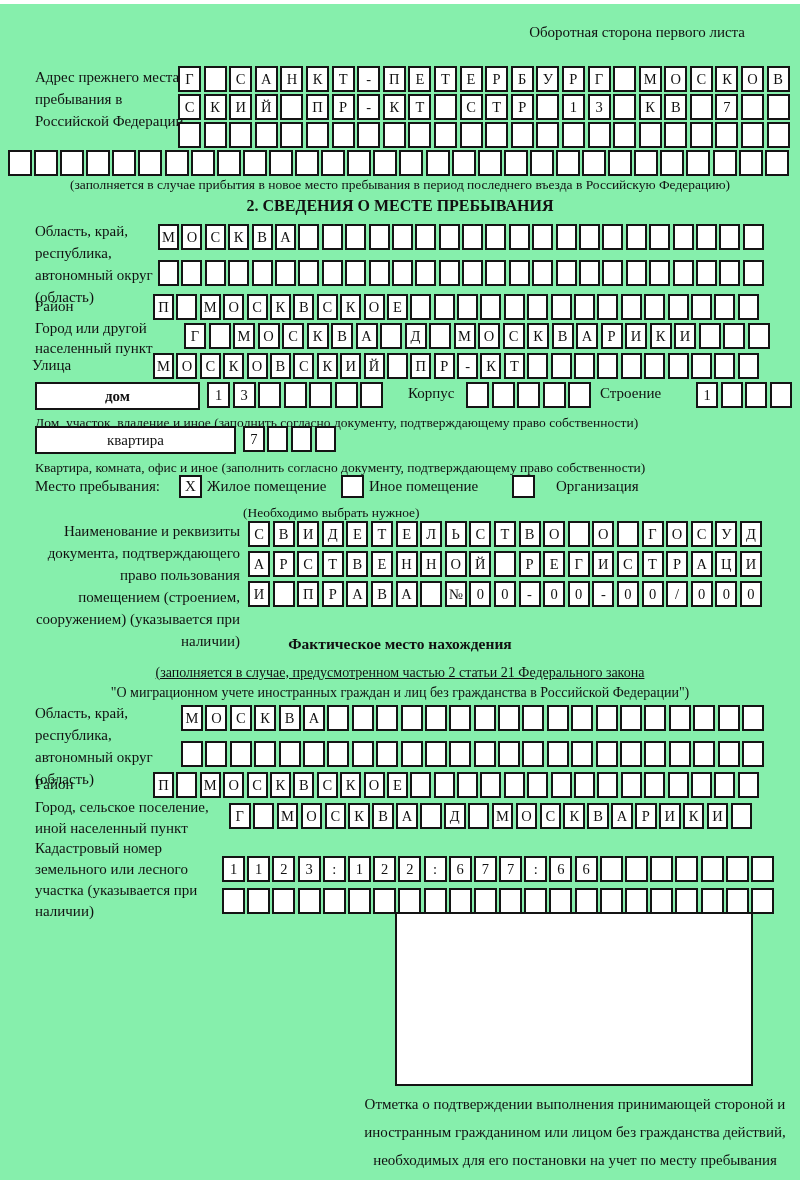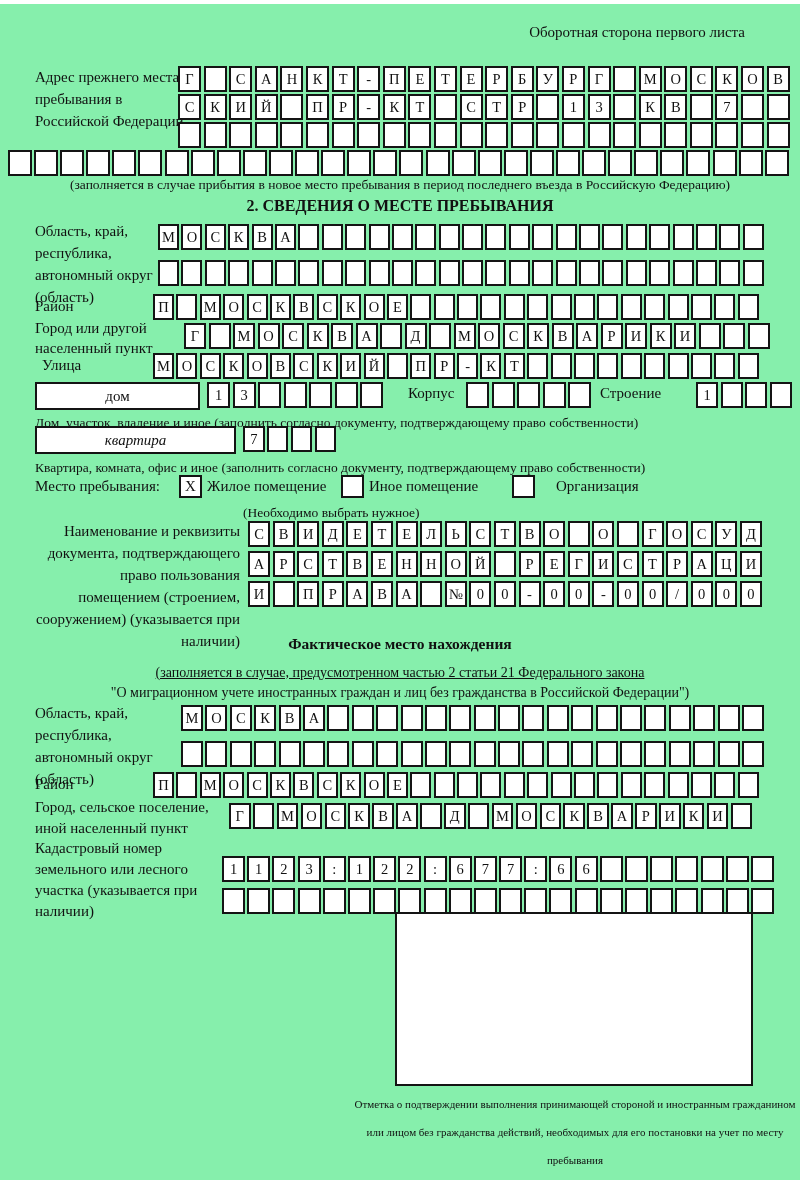--- a/index.html
+++ b/index.html
@@ -21,21 +21,21 @@
   .widebox{
     position:absolute;border:2px solid #141414;background:#fff;
     display:flex;align-items:center;justify-content:center;font-size:15px;
   }
   .chk{
     position:absolute;width:19px;height:19px;border:2px solid #141414;background:#fff;
     display:flex;align-items:center;justify-content:center;font-size:15px;
   }
   .opt{position:absolute;font-size:15px;}
   .stamp{position:absolute;border:2px solid #141414;background:#fff;}
-  .stampcap{position:absolute;font-size:11px;line-height:28px;text-align:center;}
+  .stampcap{position:absolute;font-size:15px;line-height:28px;text-align:center;}
 </style>
 </head>
 <body>
 
 <div class="page">
 
   <div class="abs" style="top:20px;left:0;right:55px;text-align:right;font-size:15px;">Оборотная сторона первого листа</div>
 
   <div class="lbl" style="left:35px;top:62px;width:150px;">Адрес прежнего места пребывания в Российской Федерации</div>
   <div class="boxes" style="left:178px;top:62px;--bw:19px;--gp:2.6px;">
@@ -261,21 +261,21 @@
       <span class="cbox">А</span>
       <span class="cbox">Р</span>
       <span class="cbox">И</span>
       <span class="cbox">К</span>
       <span class="cbox">И</span>
       <span class="cbox"></span>
       <span class="cbox"></span>
       <span class="cbox"></span>
     </div>
 
-  <div class="lbl" style="left:42px;top:350px;">Улица</div>
+  <div class="lbl" style="left:32px;top:350px;">Улица</div>
   <div class="boxes" style="left:153px;top:349px;--bw:17px;--gp:2.4px;">
       <span class="cbox">М</span>
       <span class="cbox">О</span>
       <span class="cbox">С</span>
       <span class="cbox">К</span>
       <span class="cbox">О</span>
       <span class="cbox">В</span>
       <span class="cbox">С</span>
       <span class="cbox">К</span>
       <span class="cbox">И</span>
@@ -291,21 +291,21 @@
       <span class="cbox"></span>
       <span class="cbox"></span>
       <span class="cbox"></span>
       <span class="cbox"></span>
       <span class="cbox"></span>
       <span class="cbox"></span>
       <span class="cbox"></span>
       <span class="cbox"></span>
     </div>
 
-  <div class="widebox" style="left:35px;top:378px;width:161px;height:24px;">дом</div>
+  <div class="widebox" style="left:35px;top:378px;width:161px;height:24px;font-weight:bold;">дом</div>
   <div class="boxes" style="left:207px;top:378px;--bw:19px;--gp:2.5px;">
       <span class="cbox">1</span>
       <span class="cbox">3</span>
       <span class="cbox"></span>
       <span class="cbox"></span>
       <span class="cbox"></span>
       <span class="cbox"></span>
       <span class="cbox"></span>
     </div>
   <div class="opt" style="left:408px;top:381px;">Корпус</div>
@@ -318,21 +318,21 @@
     </div>
   <div class="opt" style="left:600px;top:381px;">Строение</div>
   <div class="boxes" style="left:696px;top:378px;--bw:18px;--gp:2.5px;">
       <span class="cbox">1</span>
       <span class="cbox"></span>
       <span class="cbox"></span>
       <span class="cbox"></span>
     </div>
   <div class="note" style="left:35px;top:410px;">Дом, участок, владение и иное (заполнить согласно документу, подтверждающему право собственности)</div>
 
-  <div class="widebox" style="left:35px;top:422px;width:197px;height:24px;font-style:italic;">квартира</div>
+  <div class="widebox" style="left:35px;top:422px;width:197px;height:24px;">квартира</div>
   <div class="boxes" style="left:243px;top:422px;--bw:17.5px;--gp:2.4px;">
       <span class="cbox">7</span>
       <span class="cbox"></span>
       <span class="cbox"></span>
       <span class="cbox"></span>
     </div>
   <div class="note" style="left:35px;top:455px;">Квартира, комната, офис и иное (заполнить согласно документу, подтверждающему право собственности)</div>
 
   <div class="opt" style="left:35px;top:474px;">Место пребывания:</div>
   <div class="chk" style="left:179px;top:471px;">X</div>

